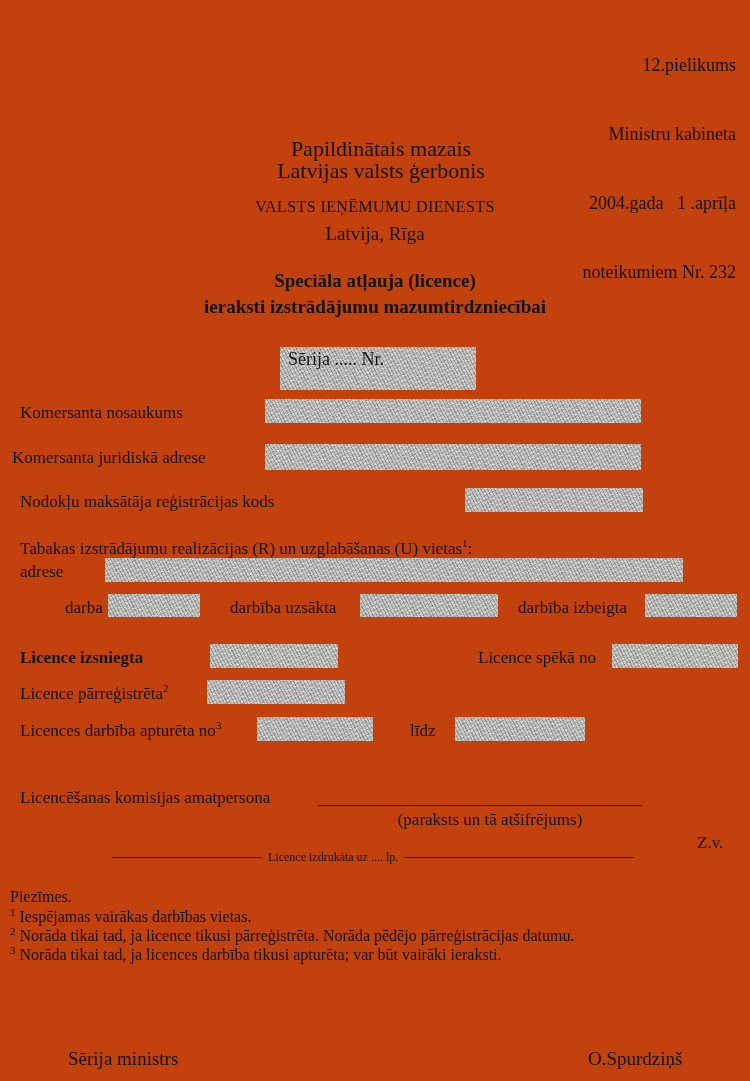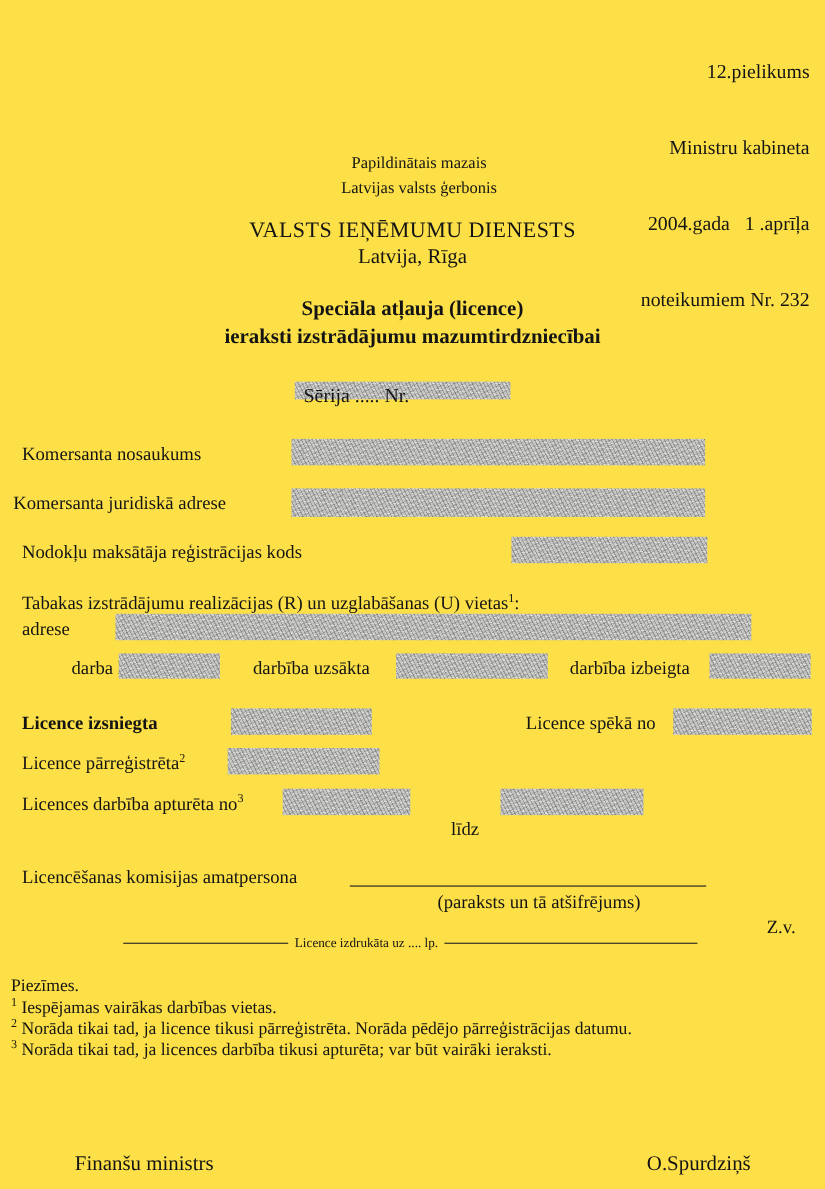--- a/index.html
+++ b/index.html
@@ -1,35 +1,35 @@
 <!DOCTYPE html>
 <html><head>
 <meta charset="utf-8">
 <style>
   * { margin: 0; padding: 0; box-sizing: border-box; }
   html, body { background: #ffffff; }
   .page {
     position: relative;
     width: 750px;
     height: 1081px;
-    background: #fde047;
+    background: #c2410c;
     font-family: "Liberation Serif", serif;
     color: #141414;
     overflow: hidden;
   }
   .abs { position: absolute; }
   .right-block {
     text-align: right;
     font-size: 18px;
     line-height: 23px;
     white-space: pre-wrap;
   }
   .center { text-align: center; width: 100%; }
-  .emblem-caption { font-size: 15px; line-height: 22px; padding-left: 12px; }
-  .org-name { font-size: 20px; letter-spacing: 0.4px; }
+  .emblem-caption { font-size: 22px; line-height: 22px; padding-left: 12px; }
+  .org-name { font-size: 16px; letter-spacing: 0.4px; }
   .org-loc { font-size: 19px; }
   .doc-title { font-size: 19px; font-weight: bold; line-height: 26px; }
   .label { font-size: 17px; white-space: nowrap; }
   .small { font-size: 16px; }
   sup { font-size: 11px; vertical-align: super; line-height: 0; }
   .redact {
     background-color: #c6c6c4;
     background-image:
       repeating-linear-gradient(63deg, rgba(45,45,42,.28) 0 1px, transparent 1px 3px),
       repeating-linear-gradient(-28deg, rgba(70,70,66,.22) 0 1px, transparent 1px 4px),
@@ -67,21 +67,21 @@
   </div>
 
   <div class="abs center org-name" style="top:198px;">VALSTS IEŅĒMUMU DIENESTS</div>
   <div class="abs center org-loc" style="top:223px;font-family:Liberation Serif, serif;">Latvija, Rīga</div>
 
   <div class="abs center doc-title" style="top:268px;">
     <div>Speciāla atļauja (licence)</div>
     <div>ieraksti izstrādājumu mazumtirdzniecībai</div>
   </div>
 
-  <div class="abs redact serial-box" style="left:268px; top:347px; min-width:196px; height:16px;">
+  <div class="abs redact serial-box" style="left:280px; top:347px; min-width:196px; height:43px;">
     <span>Sērija ..... Nr.</span>
   </div>
 
   <div class="abs label" style="left:20px; top:403px;">Komersanta nosaukums</div>
   <div class="abs redact" style="left:265px; top:399px; width:376px; height:24px;"></div>
 
   <div class="abs label" style="left:12px; top:448px;">Komersanta juridiskā adrese</div>
   <div class="abs redact" style="left:265px; top:444px; width:376px; height:26px;"></div>
 
   <div class="abs label" style="left:20px; top:492px;">Nodokļu maksātāja reģistrācijas kods</div>
@@ -108,21 +108,21 @@
 
   <div class="abs label" style="left:20px; top:684px;">
     <span>Licence pārreģistrēta</span><sup>2</sup>
   </div>
   <div class="abs redact" style="left:207px; top:680px; width:138px; height:24px;"></div>
 
   <div class="abs label" style="left:20px; top:721px;">
     <span>Licences darbība apturēta no</span><sup>3</sup>
   </div>
   <div class="abs redact" style="left:257px; top:717px; width:116px; height:24px;"></div>
-  <div class="abs label" style="left:410px; top:721px;margin-top:23px;">līdz</div>
+  <div class="abs label" style="left:410px; top:721px;">līdz</div>
   <div class="abs redact" style="left:455px; top:717px; width:130px; height:24px;"></div>
 
   <div class="abs label" style="left:20px; top:788px;">Licencēšanas komisijas amatpersona</div>
   <div class="abs sign-line" style="left:318px; top:788px; width:324px; height:18px;"></div>
   <div class="abs label" style="left:330px; top:810px; width:320px; text-align:center;">(paraksts un tā atšifrējums)</div>
 
   <div class="abs label" style="left:697px; top:833px;">Z.v.</div>
 
   <div class="abs print-row" style="left:112px; top:850px; width:522px;">
     <span class="rule left"></span>
@@ -134,16 +134,16 @@
   <div class="abs small notes-line" style="left:10px; top:907px;">
     <sup>1</sup><span> Iespējamas vairākas darbības vietas.</span>
   </div>
   <div class="abs small notes-line" style="left:10px; top:926px;">
     <sup>2</sup><span> Norāda tikai tad, ja licence tikusi pārreģistrēta. Norāda pēdējo pārreģistrācijas datumu.</span>
   </div>
   <div class="abs small notes-line" style="left:10px; top:945px;">
     <sup>3</sup><span> Norāda tikai tad, ja licences darbība tikusi apturēta; var būt vairāki ieraksti.</span>
   </div>
 
-  <div class="abs footer-text" style="left:68px; top:1048px;">Finanšu ministrs</div>
+  <div class="abs footer-text" style="left:68px; top:1048px;">Sērija ministrs</div>
   <div class="abs footer-text" style="left:588px; top:1048px;">O.Spurdziņš</div>
 
 </div>
 
 </body></html>

